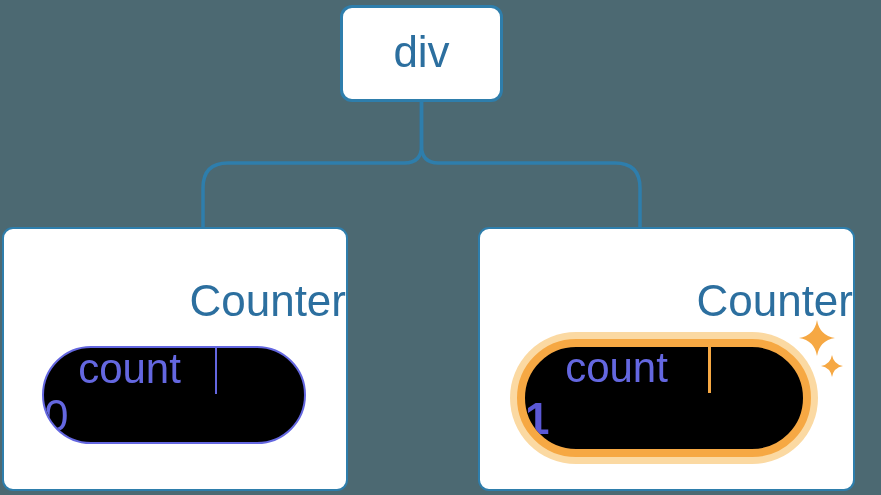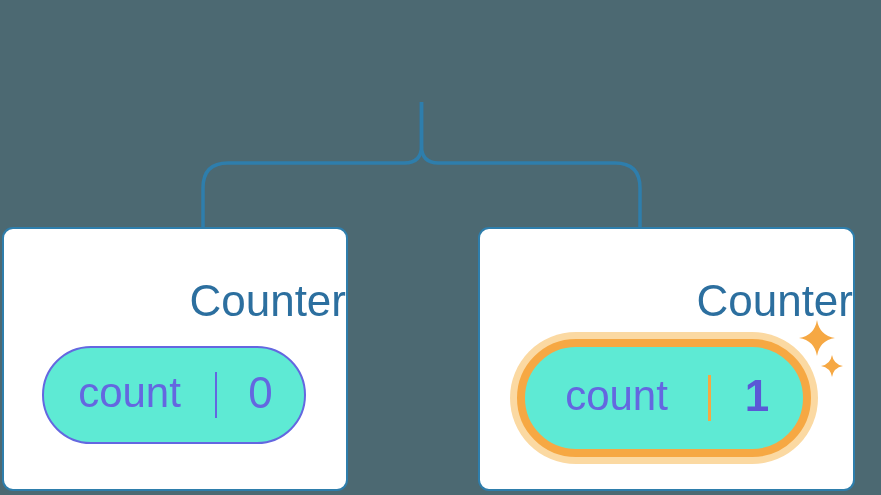--- a/index.html
+++ b/index.html
@@ -43,24 +43,25 @@
   .card.right{left:478px;width:377px;}
   .card-title{
     position:absolute;left:0;right:0;top:50px;
     text-align:right;
     color:#2C6F9F;font-size:44px;font-weight:500;line-height:1;
   }
   
   .pill{
     position:absolute;
     box-sizing:border-box;
-    background:#5eead4;
-    display:flex;align-items:center;
+    background:#000000;
+    display:flex;align-items:flex-start;
     border-radius:999px;
     overflow:hidden;
+    flex-direction:column;
   }
   .pill.plain{
     left:38px;top:117px;width:264px;height:98px;
     border:2.5px solid #6467E0;
   }
   .pill.plain .seg-key{
     width:171px;border-right:2.5px solid #6467E0;
     display:flex;align-items:center;justify-content:center;
   }
   .pill.plain .seg-val{
@@ -94,20 +95,23 @@
 </head>
 <body>
 
 <div class="stage">
 
   <svg class="overlay" viewBox="0 0 881 495" aria-hidden="true">
     <path d="M 421.5 102 L 421.5 146 Q 421.5 163 404.5 163 L 228 163 Q 203 163 203 188 L 203 227" fill="none" stroke="#2E7EAC" stroke-width="3.5"></path>
     <path d="M 421.5 102 L 421.5 146 Q 421.5 163 438.5 163 L 615 163 Q 640 163 640 188 L 640 227" fill="none" stroke="#2E7EAC" stroke-width="3.5"></path>
   </svg>
 
+  <div class="root-node">
+    <span class="label">div</span>
+  </div>
 
   <div class="card left">
     <div class="card-title">Counter</div>
     <div class="pill plain">
       <div class="seg-key">
         <span class="key-text">count</span>
       </div>
       <div class="seg-val">
         <span class="val-text">0</span>
       </div>

